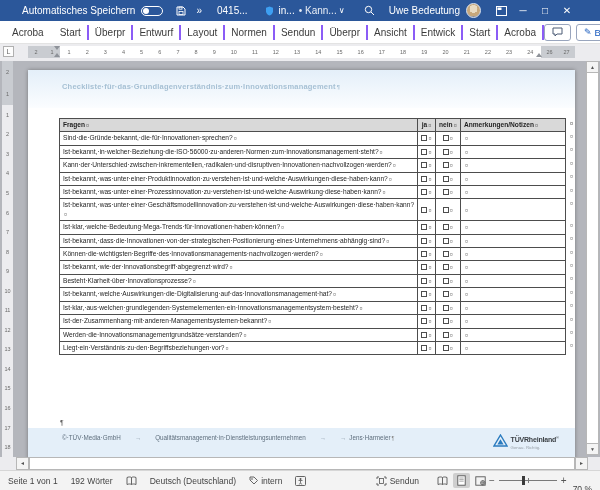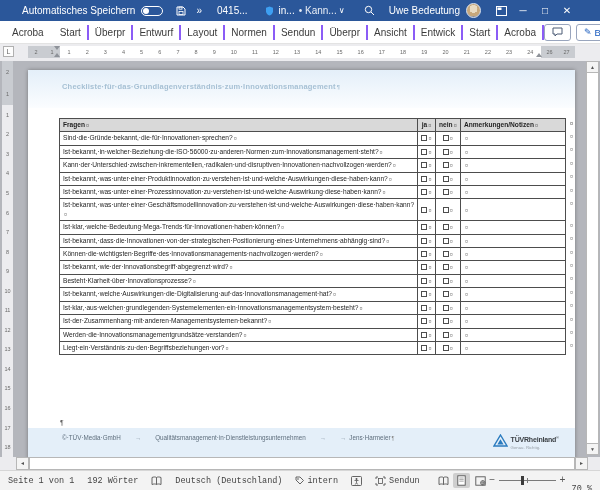--- a/index.html
+++ b/index.html
@@ -80,21 +80,21 @@
   .sbtn { height:12px; background:#f4f4f4; border:1px solid #b7b7b7; font-size:5px; color:#555; text-align:center; line-height:10px; }
   .strack { flex:1; background:#fff; border:1px solid #b7b7b7; border-top:none; border-bottom:none; }
 
   
   .hscroll { height:13px; background:#ececef; display:flex; align-items:stretch; flex:0 0 auto; }
   .hs-corner-l { width:16px; } .hs-corner-r { width:12px; }
   .hsbtn { width:13px; background:#f4f4f4; border:1px solid #b7b7b7; font-size:5px; color:#555; text-align:center; line-height:11px; }
   .hstrack { flex:1; background:#fff; border:1px solid #b7b7b7; }
 
   
-  .statusbar { height:20px; background:#f3f3f3; border-top:1px solid #d6d6d6; display:flex; align-items:center; padding:0 8px; font-size:8.5px; color:#444; flex:0 0 auto;font-family:Liberation Mono, monospace; }
+  .statusbar { height:20px; background:#f3f3f3; border-top:1px solid #d6d6d6; display:flex; align-items:center; padding:0 8px; font-size:8.5px; color:#444; flex:0 0 auto; }
   .sitem { margin-right:13px; display:flex; align-items:center; gap:3px; white-space:nowrap; }
   .sspacer { flex:1; }
   .viewbtn { width:17px; height:15px; display:flex; align-items:center; justify-content:center; margin-left:2px; border-radius:2px; }
   .viewbtn.sel { background:#cfcfcf; }
   .zoomline { position:relative; width:58px; height:9px; margin:0 4px; }
   .zoomline .rail { position:absolute; left:0; right:0; top:4px; height:1px; background:#7a7a7a; }
   .zoomline .tick { position:absolute; left:50%; top:2px; width:1px; height:5px; background:#7a7a7a; }
   .zoomline .thumb { position:absolute; left:40%; top:0; width:3px; height:9px; background:#3b3b3b; }
   .zpm { font-size:10px; color:#555; }
   svg { display:block; }

